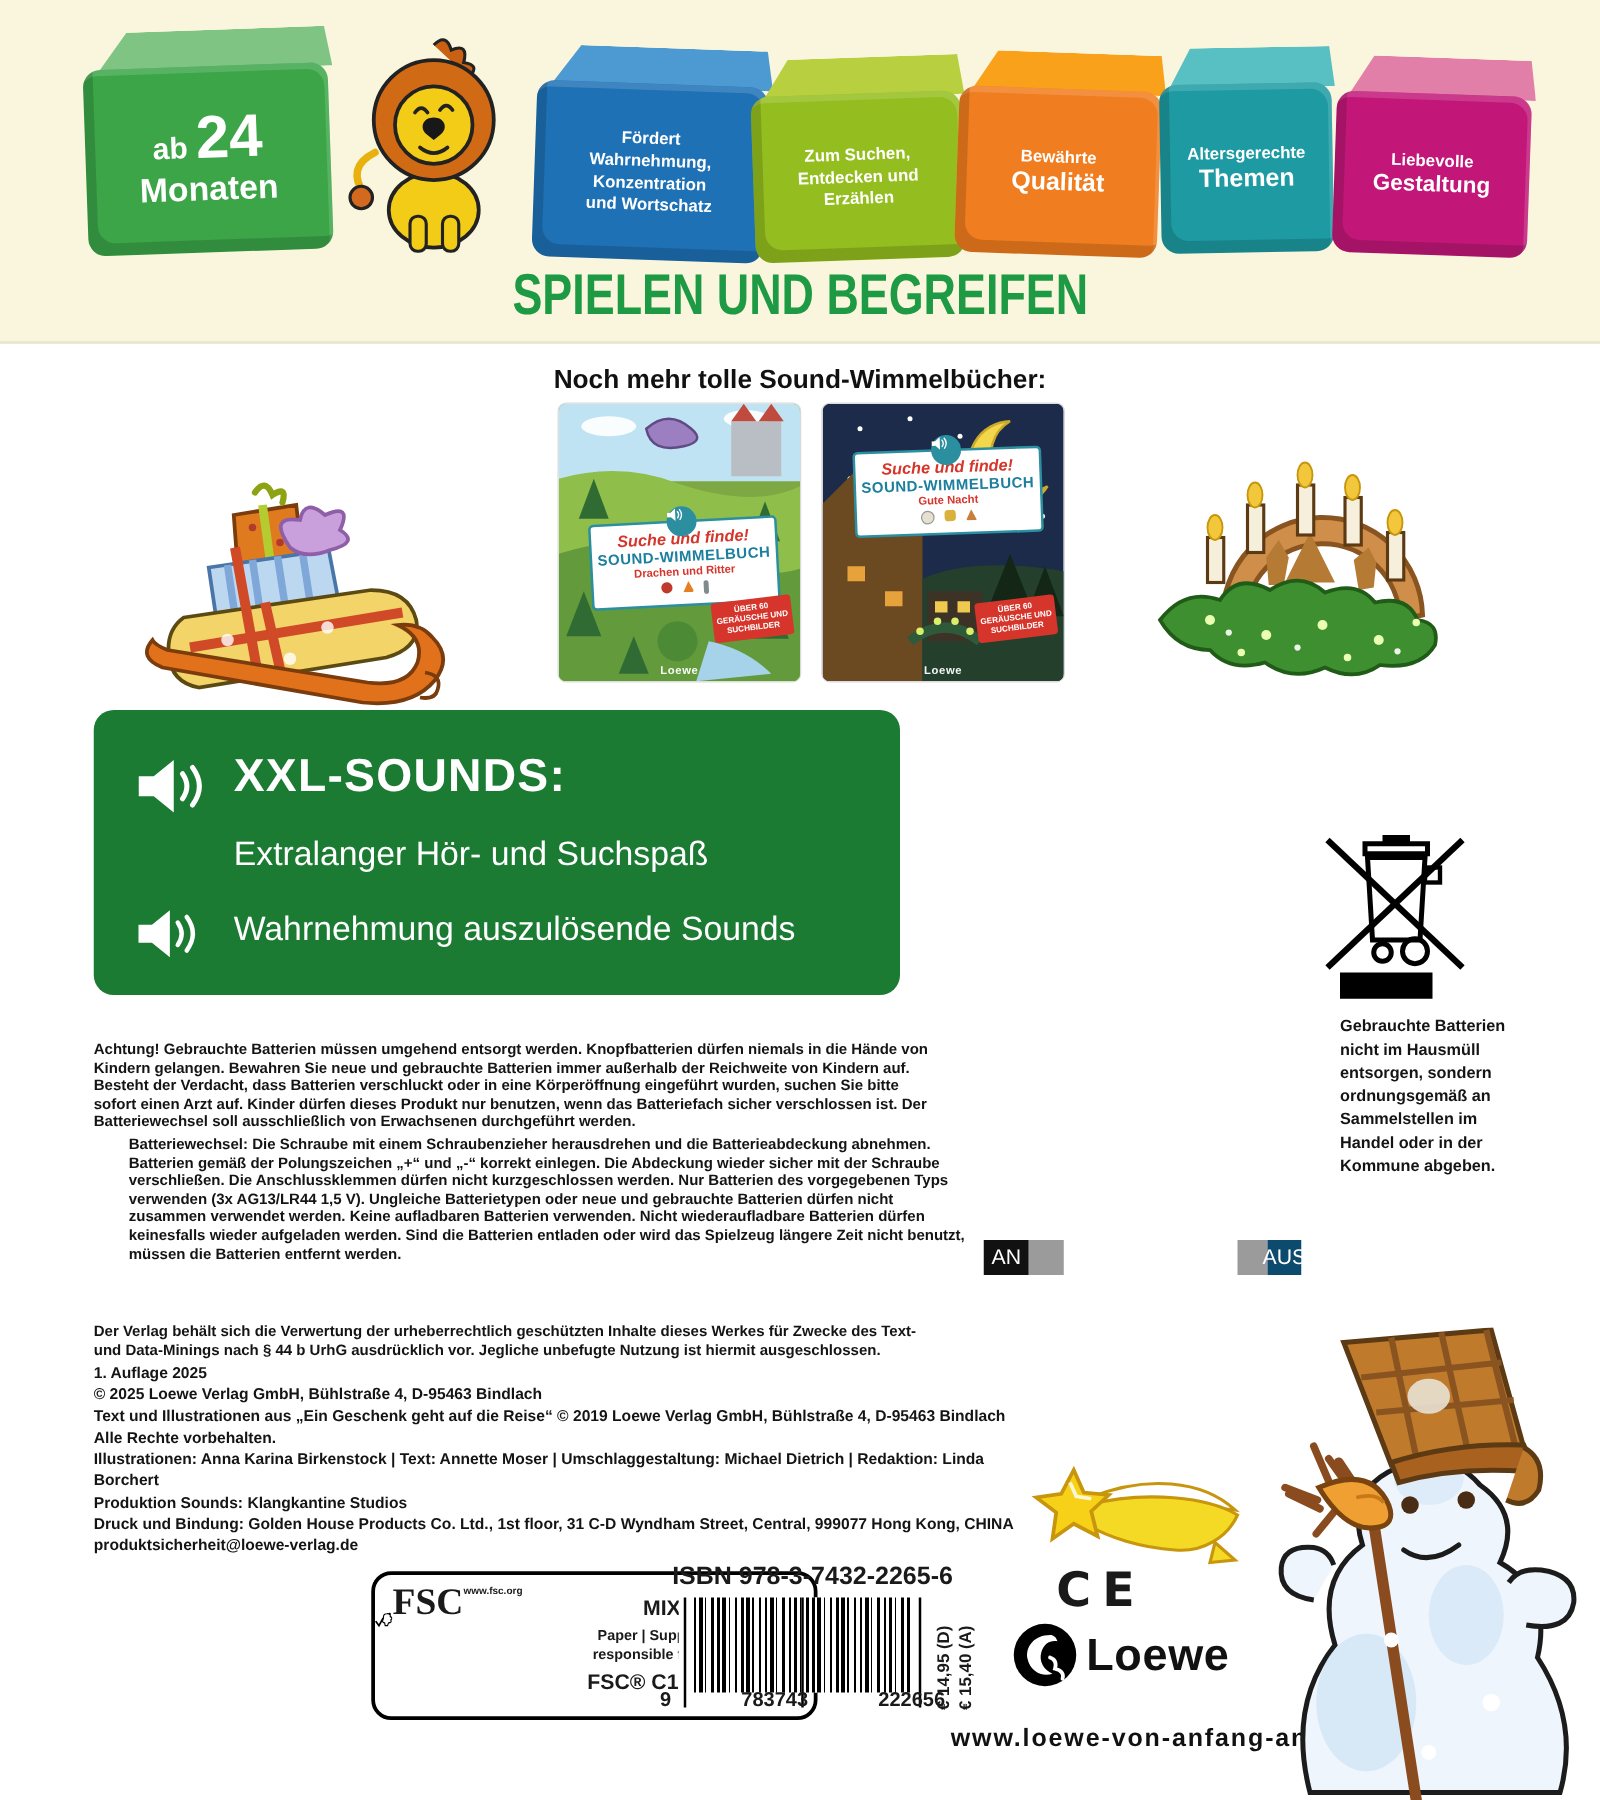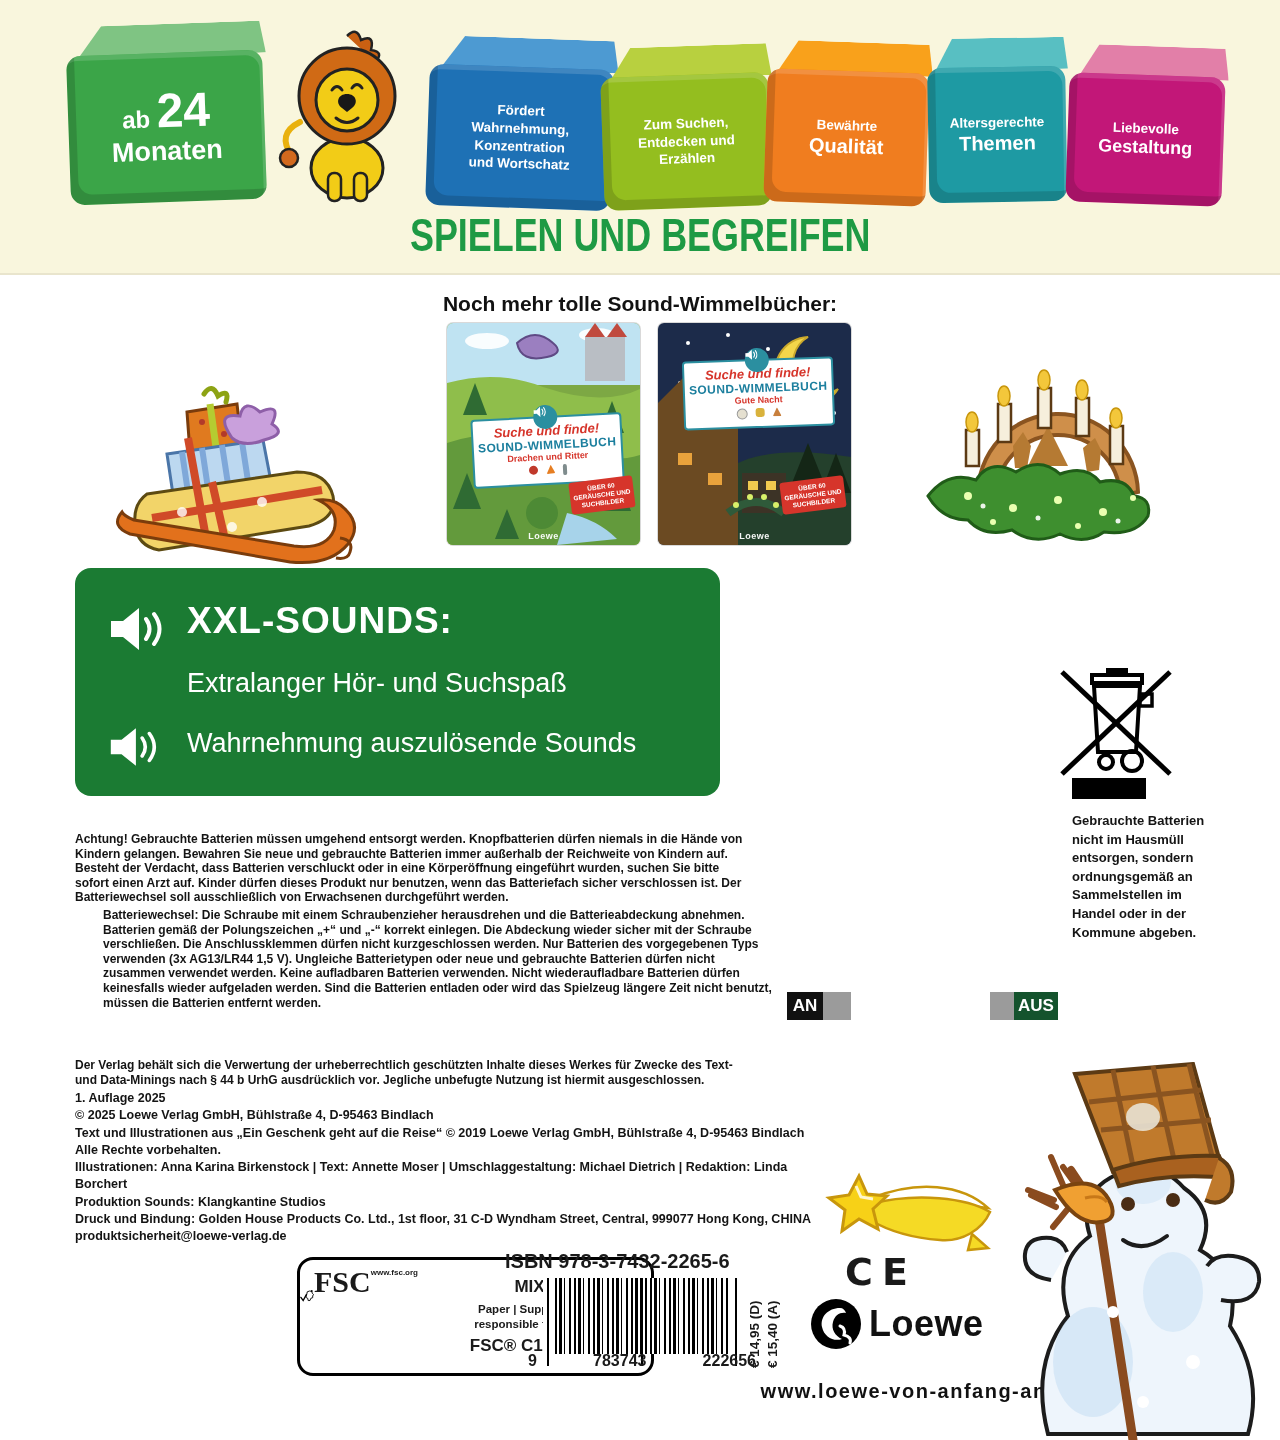--- a/index.html
+++ b/index.html
@@ -54,34 +54,34 @@
   .smalltext{position:absolute;font-size:12px;line-height:14.6px;font-weight:bold;color:#141414;width:676px;left:75px;}
   .p-achtung{top:820px;}
   .p-wechsel{top:896px;margin-left:28px;}
   .p-rights{top:1046px;width:668px;}
   .imprint{position:absolute;left:75px;top:1090px;width:760px;font-size:12.5px;line-height:17.3px;font-weight:bold;color:#141414;}
   
   .weee-svg{position:absolute;left:1056px;top:666px;}
   .weee-bar{position:absolute;left:1072px;top:778px;width:74px;height:21px;background:#000;}
   .disposal-text{position:absolute;left:1072px;top:812px;width:142px;font-size:13px;
                  font-weight:bold;line-height:18.6px;color:#141414;}
-  .switch-badge{position:absolute;top:992px;height:28px;display:flex;align-items:stretch;font-weight:bold;}
+  .switch-badge{position:absolute;top:992px;height:28px;display:flex;align-items:stretch;font-weight:normal;}
   .switch-badge .seg{display:flex;align-items:center;justify-content:center;color:#fff;font-size:17px;}
   
   .fsc-box{position:absolute;left:297px;top:1257px;width:357px;height:119px;border:3px solid #000;
            border-radius:16px;box-sizing:border-box;display:flex;}
   .fsc-left{width:118px;display:flex;flex-direction:row;align-items:flex-start;padding-top:8px;}
   .fsc-acronym{font-family:"Liberation Serif", serif;font-weight:bold;font-size:30px;line-height:.9;}
   .fsc-url{font-size:8px;font-weight:bold;}
   .fsc-right{flex:1;display:flex;flex-direction:column;align-items:center;justify-content:center;gap:5px;
              padding-right:10px;text-align:center;}
   .fsc-mix{font-size:17px;font-weight:bold;}
   .fsc-desc{font-size:11.5px;font-weight:bold;line-height:1.25;width:170px;}
   .fsc-cert{font-size:17px;font-weight:bold;}
-  .isbn-label{position:absolute;left:505px;top:1250px;width:290px;
+  .isbn-label{position:absolute;left:505px;top:1250px;width:290px;text-align:center;
               font-size:20px;font-weight:bold;}
   .barcode{position:absolute;left:543px;top:1278px;width:198px;height:76px;background:#fff;}
   .barcode .bars{position:absolute;left:12px;right:12px;top:0;bottom:0;
     background:repeating-linear-gradient(90deg,#000 0 2px,#fff 2px 4px,#000 4px 7px,#fff 7px 9px,
                #000 9px 10px,#fff 10px 14px,#000 14px 16px,#fff 16px 19px);}
   .barcode .guard{position:absolute;top:0;width:2px;height:88px;background:#000;}
   .barcode-digits{position:absolute;left:528px;top:1352px;width:228px;display:flex;
                   justify-content:space-between;font-size:16px;font-weight:bold;}
   .prices{position:absolute;left:747px;top:1272px;height:96px;display:flex;gap:3px;}
   .prices span{writing-mode:vertical-rl;transform:rotate(180deg);font-size:13.5px;font-weight:bold;}
@@ -345,21 +345,21 @@
   <p class="smalltext p-wechsel"><span>Batteriewechsel:</span><span> Die Schraube mit einem Schraubenzieher herausdrehen und die Batterieabdeckung abnehmen. Batterien gemäß der Polungszeichen „+“ und „-“ korrekt einlegen. Die Abdeckung wieder sicher mit der Schraube verschließen. Die Anschlussklemmen dürfen nicht kurzgeschlossen werden. Nur Batterien des vorgegebenen Typs verwenden (3x AG13/LR44 1,5 V). Ungleiche Batterietypen oder neue und gebrauchte Batterien dürfen nicht zusammen verwendet werden. Keine aufladbaren Batterien verwenden. Nicht wiederaufladbare Batterien dürfen keinesfalls wieder aufgeladen werden. Sind die Batterien entladen oder wird das Spielzeug längere Zeit nicht benutzt, müssen die Batterien entfernt werden.</span></p>
 
   <div class="switch-badge" style="left:787px;width:64px;">
     <div class="seg" style="width: 36px; background-color: rgb(17, 17, 17);">
         <span>AN</span>
       </div>
     <div class="seg" style="width: 28px; background-color: rgb(155, 155, 155);"></div>
   </div>
   <div class="switch-badge" style="left:990px;width:68px;">
     <div class="seg" style="width: 24px; background-color: rgb(155, 155, 155);"></div>
-    <div class="seg" style="width: 44px; background-color: #14532d;">
+    <div class="seg" style="width: 27px; background-color: #0c4a6e;">
         <span>AUS</span>
       </div>
   </div>
 
   <p class="smalltext p-rights">Der Verlag behält sich die Verwertung der urheberrechtlich geschützten Inhalte dieses Werkes für Zwecke des Text- und Data-Minings nach § 44 b UrhG ausdrücklich vor. Jegliche unbefugte Nutzung ist hiermit ausgeschlossen.</p>
 
   <div class="imprint">
     <div>1. Auflage 2025</div>
     <div>© 2025 Loewe Verlag GmbH, Bühlstraße 4, D-95463 Bindlach</div>
     <div>Text und Illustrationen aus „Ein Geschenk geht auf die Reise“ © 2019 Loewe Verlag GmbH, Bühlstraße 4, D-95463 Bindlach</div>

